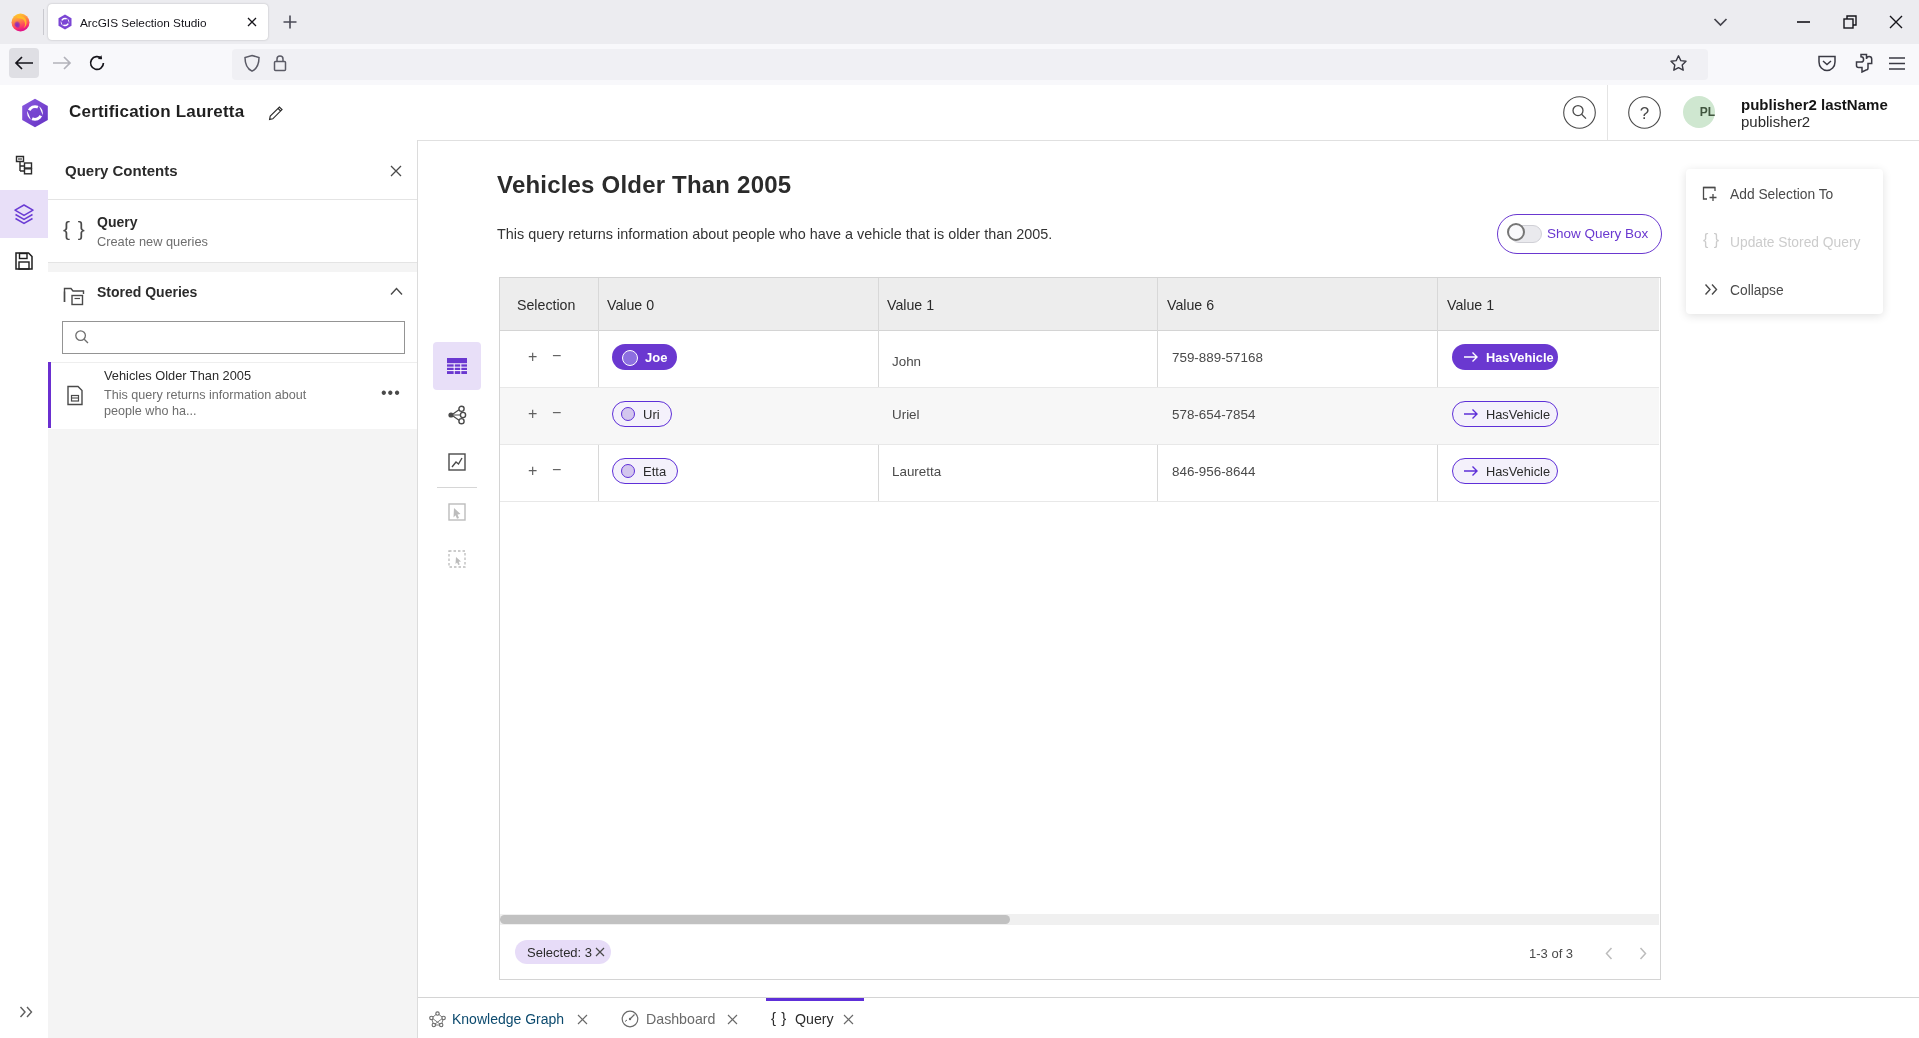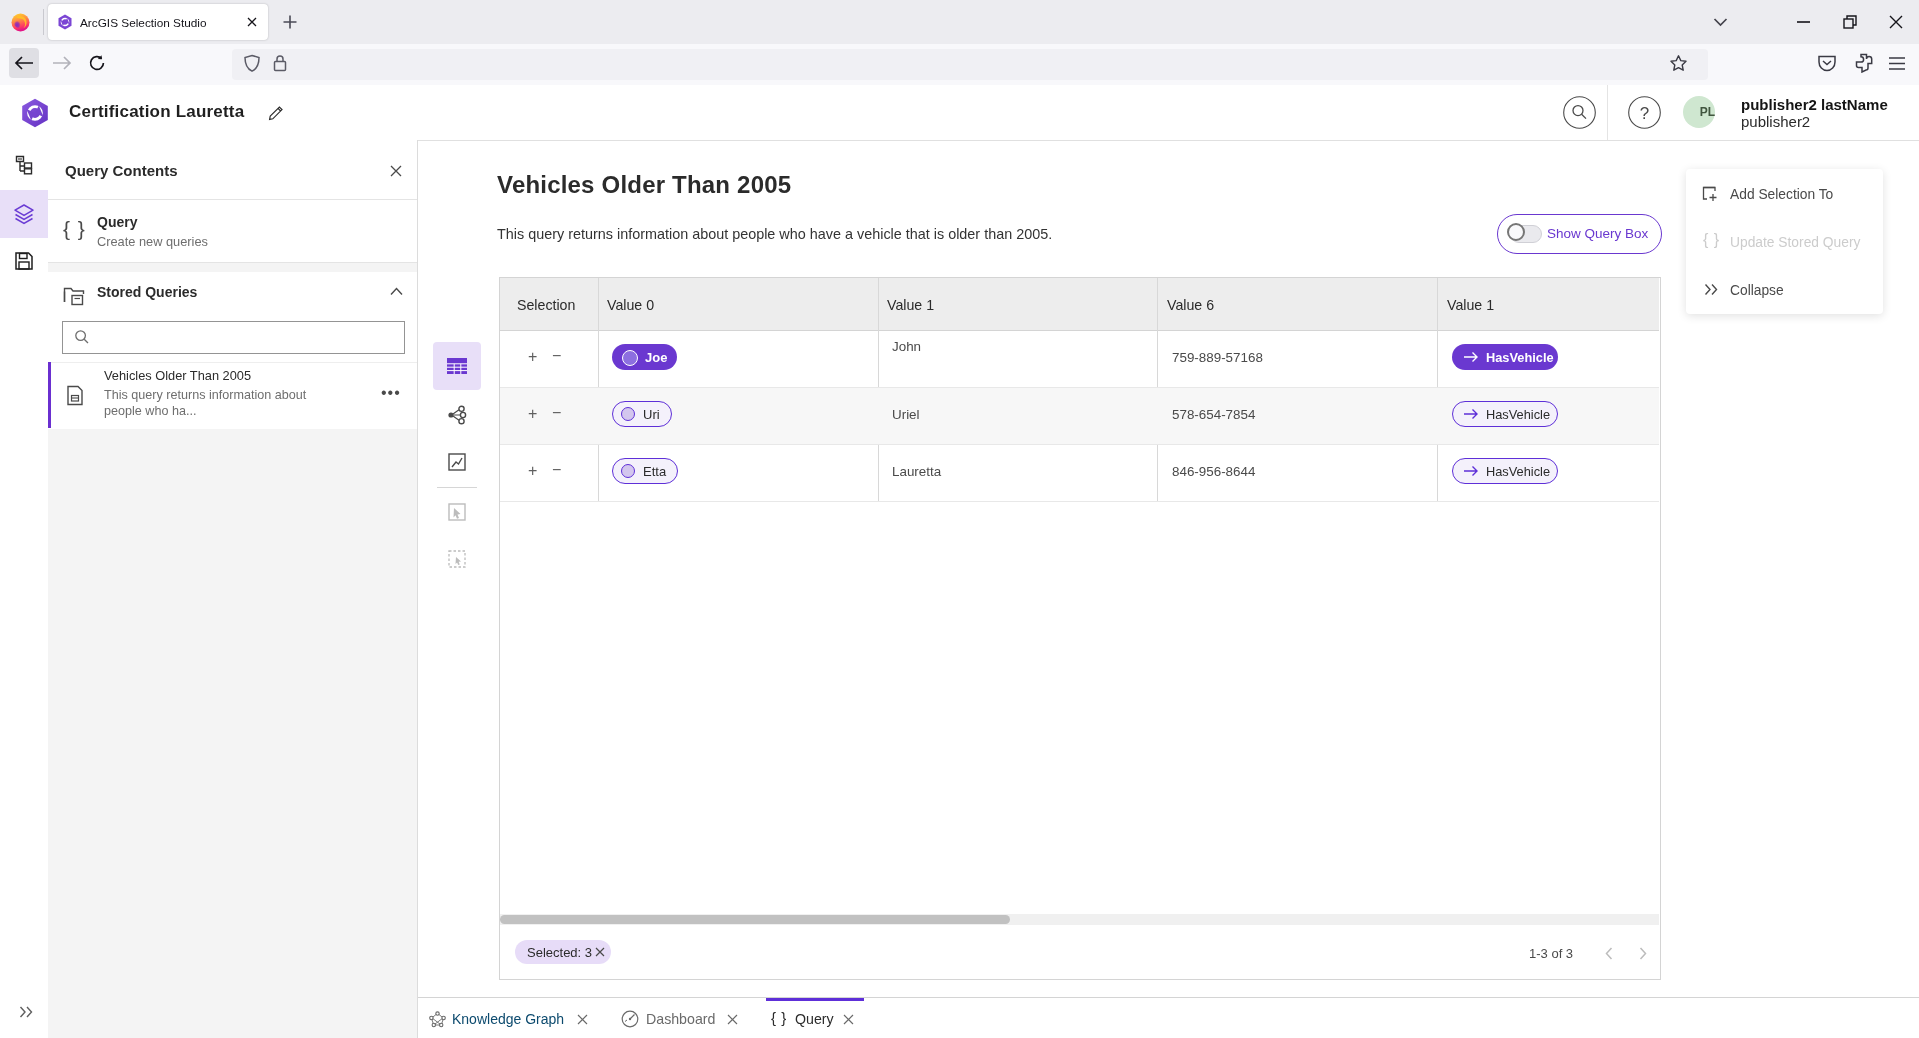--- a/index.html
+++ b/index.html
@@ -245,21 +245,21 @@
 <div class="a" style="left:500px;top:387px;width:1159px;height:57px;background:#f7f7f7"></div>
 <div class="a" style="left:500px;top:387px;width:1159px;height:1px;background:#e8e8e8"></div>
 <div class="a" style="left:500px;top:444px;width:1159px;height:1px;background:#e8e8e8"></div>
 <div class="a" style="left:500px;top:501px;width:1159px;height:1px;background:#e8e8e8"></div>
 
 <div class="a" style="left:528px;top:348px;font-size:16px;color:#5f5f5f">+</div>
 <div class="a" style="left:552px;top:347px;font-size:16px;color:#5f5f5f">−</div>
 <div class="a" style="left:612px;top:344px;width:65px;height:26px;background:#6a38d0;border-radius:13px"></div>
 <div class="a" style="left:622px;top:350px;width:14px;height:14px;background:#8d6fe0;border:1.2px solid #fff;border-radius:50%"></div>
 <div class="a" style="left:645px;top:350px;font-size:13px;font-weight:700;color:#fff">Joe</div>
-<div class="a" style="left:892px;top:339px;font-size:13.4px;color:#4a4a4a">John</div>
+<div class="a" style="left:892px;top:354px;font-size:13.4px;color:#4a4a4a">John</div>
 <div class="a" style="left:1172px;top:350px;font-size:13.4px;color:#4a4a4a">759-889-57168</div>
 <div class="a" style="left:1452px;top:344px;width:106px;height:26px;background:#6a38d0;border-radius:13px"></div>
 <svg class="a" style="left:1463px;top:351px" width="16" height="12" viewBox="0 0 16 12">
       <path d="M1 6 H14 M9.5 1.5 L14 6 L9.5 10.5" stroke="#fff" stroke-width="1.4" fill="none"></path>
     </svg>
 <div class="a" style="left:1486px;top:350px;font-size:12.8px;font-weight:700;color:#fff">HasVehicle</div>
 
 <div class="a" style="left:528px;top:405px;font-size:16px;color:#5f5f5f">+</div>
 <div class="a" style="left:552px;top:404px;font-size:16px;color:#5f5f5f">−</div>
 <div class="a" style="left:612px;top:401px;width:60px;height:26px;background:#f4f1fb;border:1.4px solid #5e2fd8;border-radius:13px;box-sizing:border-box"></div>

